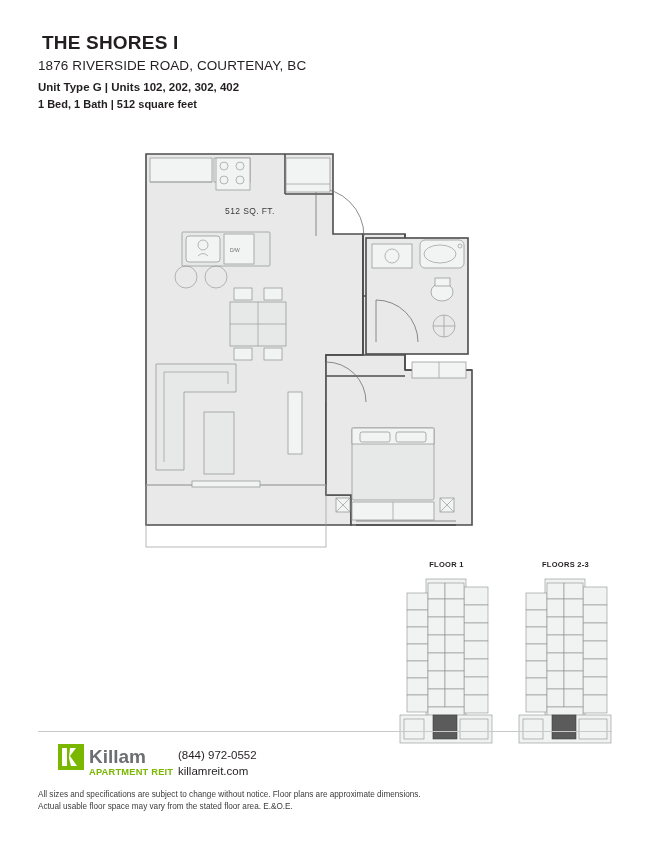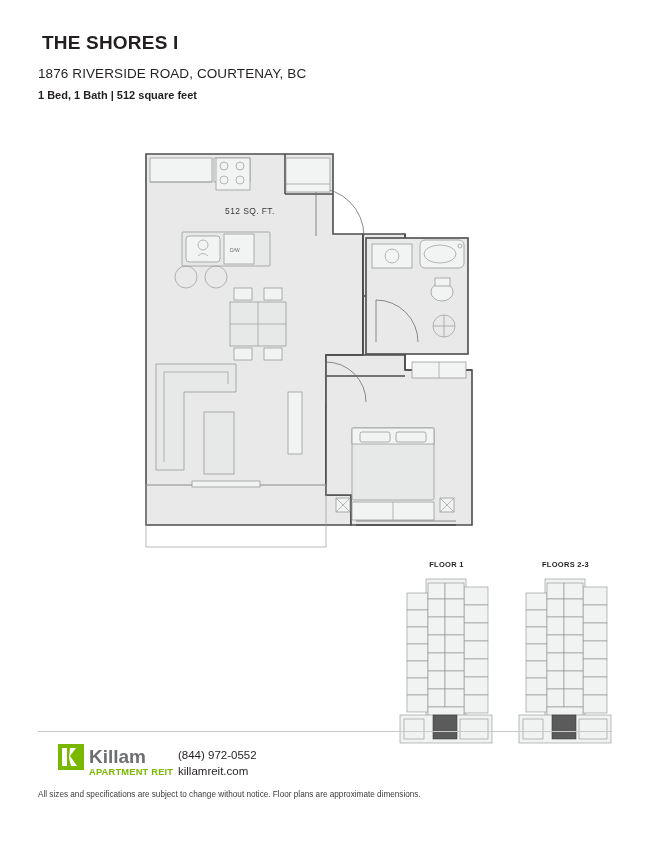--- a/index.html
+++ b/index.html
@@ -29,21 +29,21 @@
     font-weight: bold;
     letter-spacing: 0.2px;
     line-height: 1.1;
     margin: 0 0 4px 4px;
   }
   .address {
     font-size: 13.5px;
     font-weight: normal;
     letter-spacing: 0.1px;
     line-height: 1.25;
-    margin: 12px 0 5px 0;
+    margin: 4px 0 5px 0;
   }
   .unittype {
     font-size: 11.5px;
     font-weight: bold;
     line-height: 1.3;
     margin: 0 0 2px 0;
   }
   .beds {
     font-size: 11px;
     font-weight: bold;
@@ -130,20 +130,21 @@
     color: #3b3b3b;
   }
   .disclaimer div { white-space: nowrap; }
 </style>
 </head>
 <body>
 
 <div class="header">
   <h1 class="title">THE SHORES I</h1>
   <div class="address">1876 RIVERSIDE ROAD, COURTENAY, BC</div>
+  <div class="unittype">Unit Type G  | Units 102, 202, 302, 402</div>
   <div class="beds">1 Bed, 1 Bath | 512 square feet</div>
 </div>
 
 <div class="planwrap">
 
   <div class="sqft-label">512 SQ. FT.</div>
 
   <svg width="400" height="430" viewBox="0 0 400 430">
     <defs>
       <style>
@@ -374,13 +375,14 @@
   </svg>
 </div>
 
 <div class="contact">
   <div>(844) 972-0552</div>
   <div>killamreit.com</div>
 </div>
 
 <div class="disclaimer">
   <div>All sizes and specifications are subject to change without notice. Floor plans are approximate dimensions.</div>
+  <div>Actual usable floor space may vary from the stated floor area. E.&amp;O.E.</div>
 </div>
 
 </body></html>

